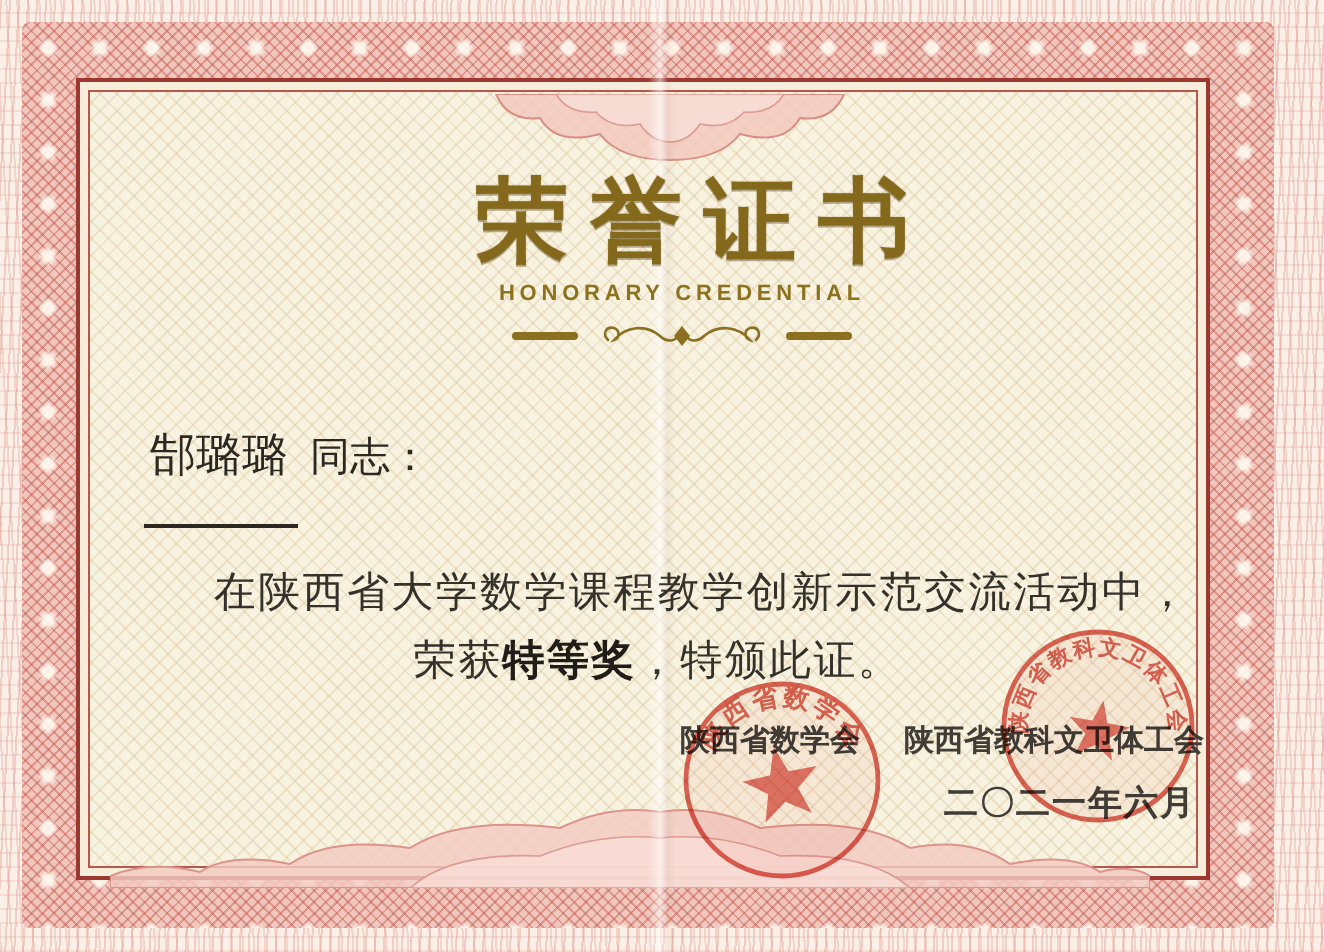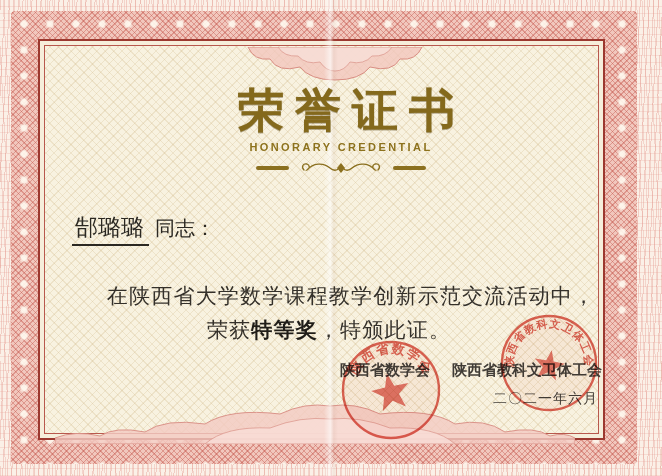--- a/index.html
+++ b/index.html
@@ -36,29 +36,29 @@
     background:linear-gradient(90deg, rgba(255,255,255,0), rgba(255,255,255,.55) 45%, rgba(170,130,110,.10) 70%, rgba(255,255,255,0));}
   .axis{position:absolute;left:16px;width:650px;text-align:center;}
   .title{top:80px;font-size:46px;font-weight:bold;color:var(--gold);
     letter-spacing:11px;padding-left:11px;
     text-shadow:0 1px 0 rgba(70,52,8,.35), 0 0 1px rgba(120,95,20,.4);}
   .subtitle{top:141px;font-size:11px;font-weight:bold;letter-spacing:2.4px;color:#8d721d;
     font-family:"Liberation Sans","DejaVu Sans",sans-serif;}
   .divider{top:159px;display:flex;align-items:center;justify-content:center;gap:10px;}
   .divline{width:33px;height:3.5px;background:#8b701f;border-radius:2px;}
   .name-row{position:absolute;left:72px;top:212px;color:#2b2822;}
-  .name{font-size:23px;border-bottom:2px solid #2b2822;padding:0 5px 1px 3px;display:inline-block;}
+  .name{font-size:23px;border-bottom:2px solid #2b2822;padding:0 5px 19px 3px;display:inline-block;}
   .suffix{font-size:20px;margin-left:6px;}
   .body-par{position:absolute;left:56px;top:258px;width:546px;font-size:21px;
     letter-spacing:1.2px;line-height:1.62;color:var(--ink);text-indent:2.1em;text-align:center;}
   .award{font-weight:bold;color:#201d18;font-family:"Liberation Sans","DejaVu Sans",sans-serif;}
   .issuers{position:absolute;left:340px;top:361px;display:flex;gap:22px;
     font-size:15px;font-weight:600;color:#403c36;white-space:nowrap;}
-  .date{position:absolute;right:64px;top:390px;font-size:14px;letter-spacing:1px;
-    font-weight:400;color:#403c36;}
+  .date{position:absolute;right:64px;top:390px;font-size:17px;letter-spacing:1px;
+    font-weight:700;color:#403c36;}
   .seal{position:absolute;mix-blend-mode:multiply;opacity:.88;}
   .seal-left{left:339px;top:338px;}
   .seal-right{left:498px;top:312px;}
   .seal text{font-weight:bold;fill:var(--seal-red);}
 </style>
 </head>
 <body>
 
 <div class="cert">
 

